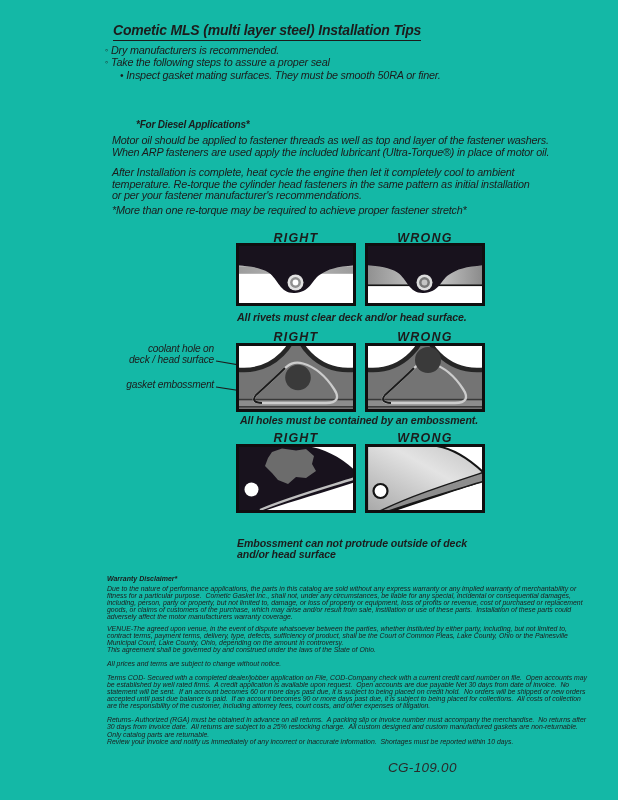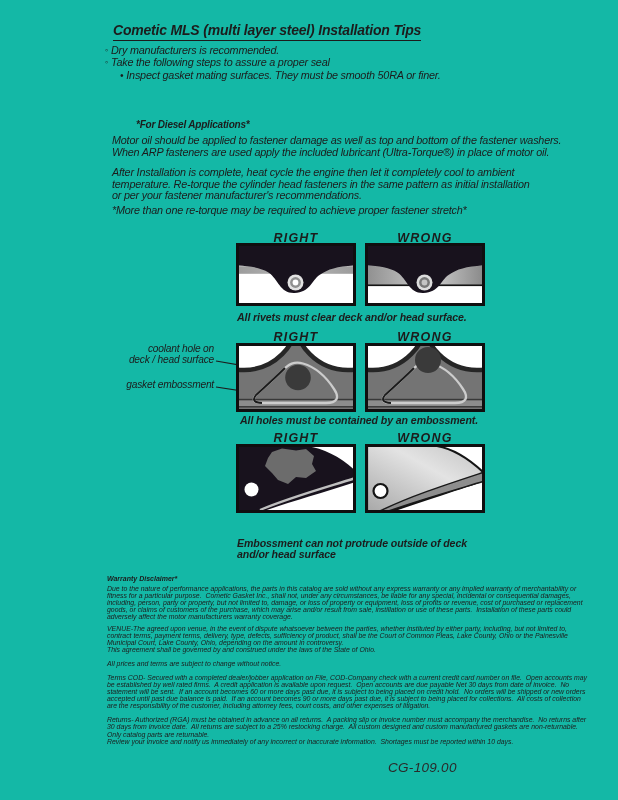--- a/index.html
+++ b/index.html
@@ -45,21 +45,21 @@
 
   <div class="abs title">Cometic MLS (multi layer steel) Installation Tips</div>
 
   <div class="abs bullets">
     <div class="bullet">Dry manufacturers is recommended.</div>
     <div class="bullet">Take the following steps to assure a proper seal</div>
     <div class="bullet sub">Inspect gasket mating surfaces.  They must be smooth 50RA or finer.</div>
   </div>
 
   <div class="abs diesel-heading">*For Diesel Applications*</div>
-  <div class="abs para p1">Motor oil should be applied to fastener damage as well as top and bottom of the fastener washers.
+  <div class="abs para p1">Motor oil should be applied to fastener threads as well as top and layer of the fastener washers.
 When ARP fasteners are used apply the included lubricant (Ultra-Torque®) in place of motor oil.</div>
   <div class="abs para p3">*More than one re-torque may be required to achieve proper fastener stretch*</div>
   <div class="abs para p2">After Installation is complete, heat cycle the engine then let it completely cool to ambient
 temperature. Re-torque the cylinder head fasteners in the same pattern as initial installation
 or per your fastener manufacturer's recommendations.</div>
 
   <div class="abs fig-label lbl-right row1-lbl">RIGHT</div>
   <div class="abs fig-label lbl-wrong row1-lbl">WRONG</div>
 
   <svg class="abs panel-r row1-panel" width="120" height="63" viewBox="0 0 120 63">

